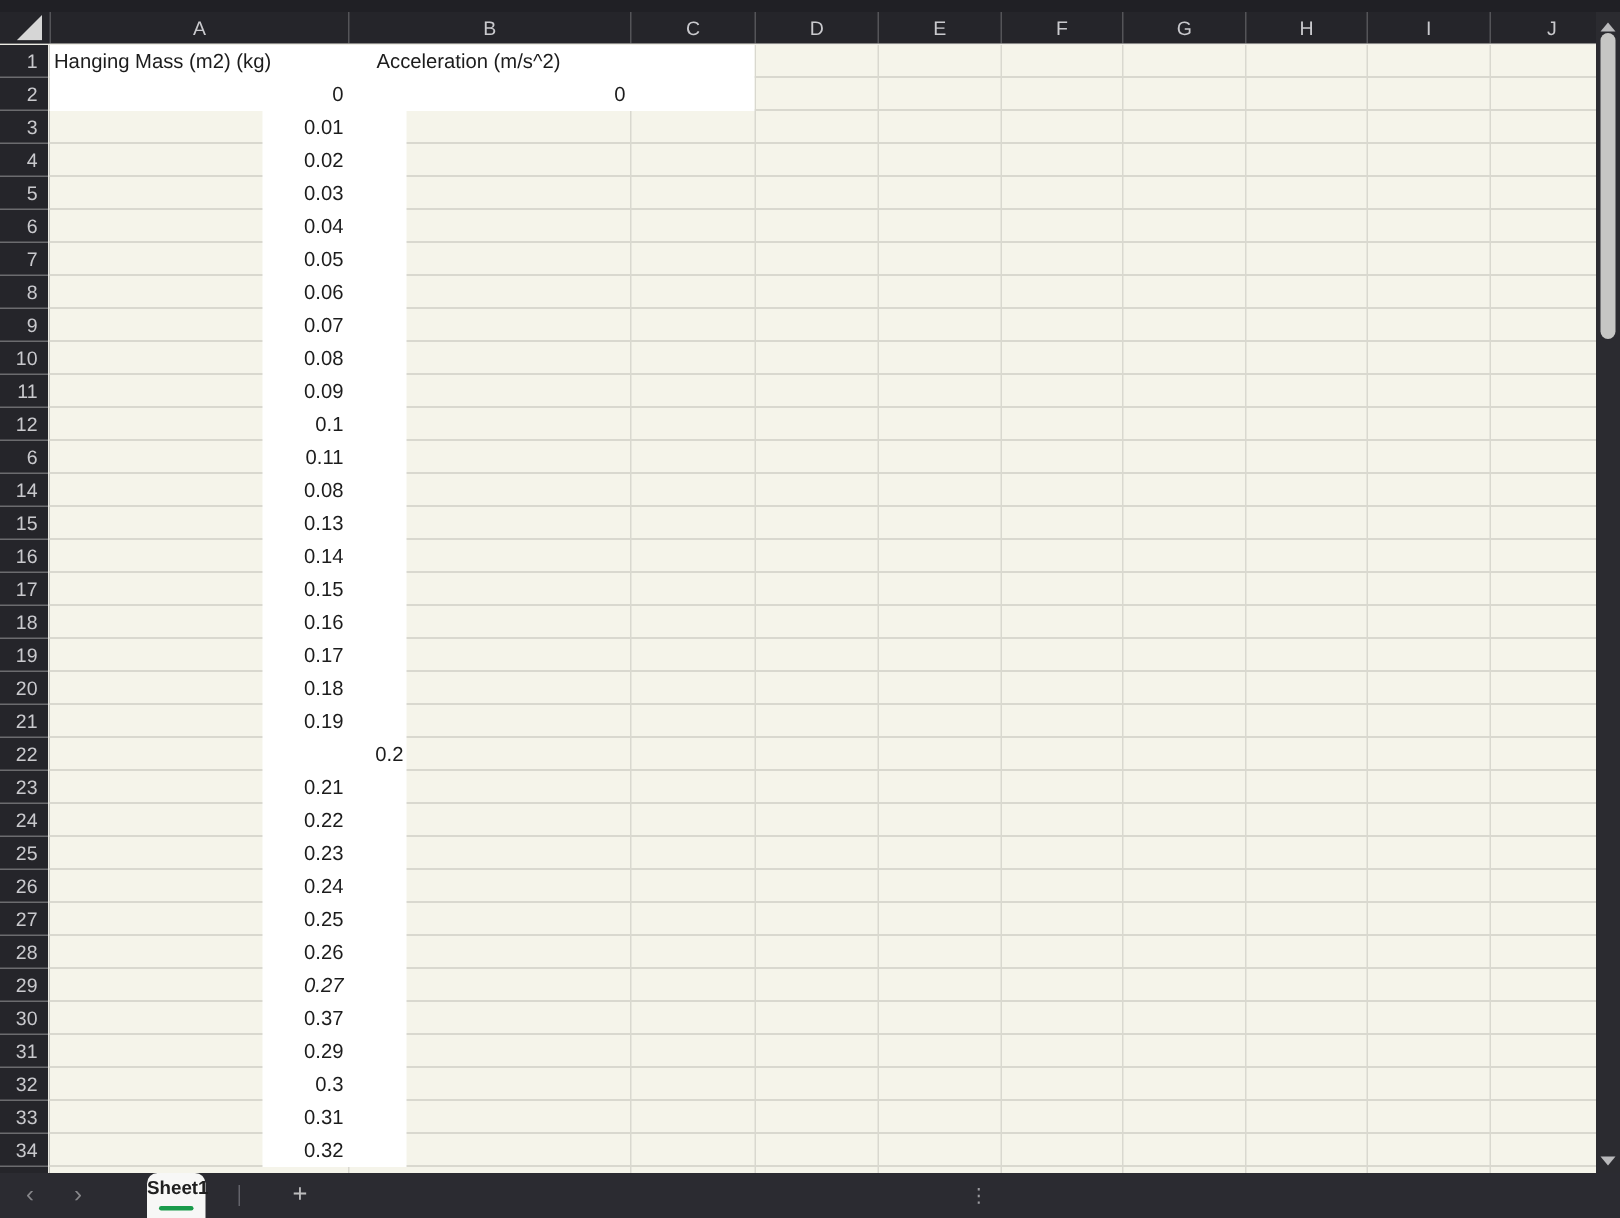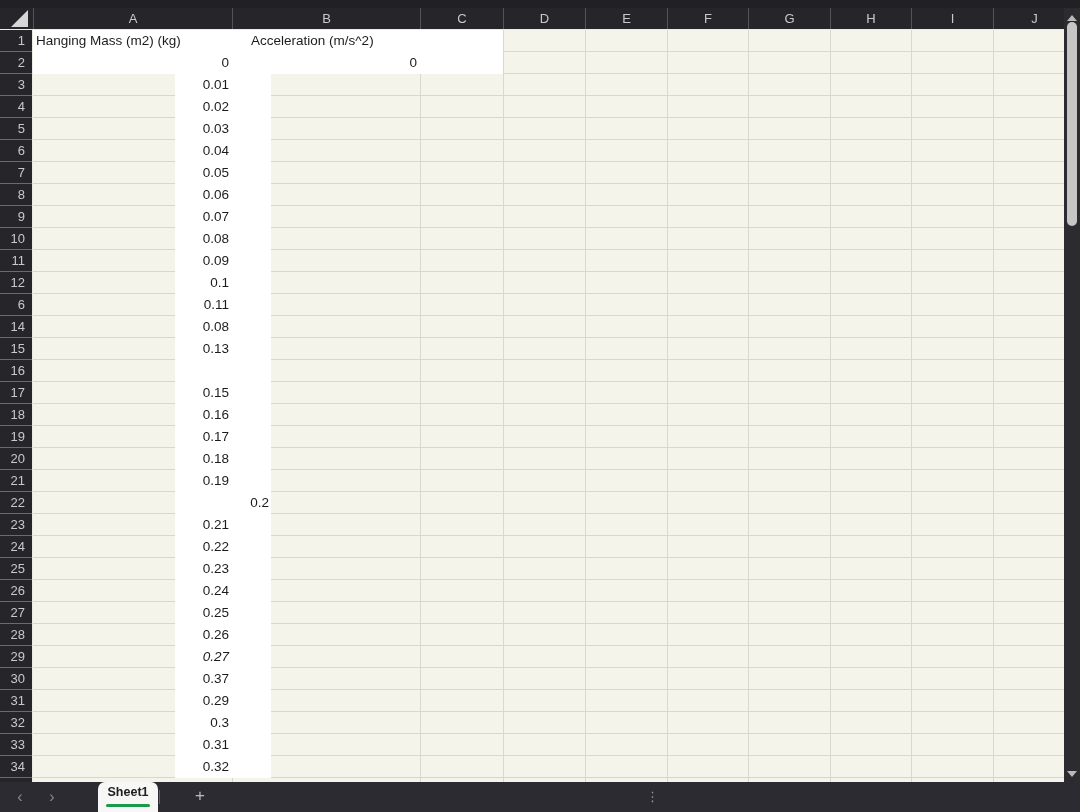--- a/index.html
+++ b/index.html
@@ -64,21 +64,21 @@
     border-left:5px solid transparent; border-right:5px solid transparent; border-bottom:6px solid #b9b9bb; }
   .v-thumb{ position:absolute; left:3px; top:14px; width:10px; height:204px; border-radius:5px; background:var(--scroll-thumb); }
   .v-down{ position:absolute; left:3px; top:763px; width:0; height:0;
     border-left:5px solid transparent; border-right:5px solid transparent; border-top:6px solid #b9b9bb; }
 
   
   .bottom-bar{ position:absolute; left:0; top:782px; width:1080px; height:30px; background:var(--bar-bg); }
   .chev{ position:absolute; top:0; width:18px; height:30px; line-height:29px; text-align:center;
     color:#87878b; font-size:16px; cursor:default; }
   .chev-prev{ left:11px; } .chev-next{ left:43px; }
-  .tab{ position:absolute; left:98px; top:0; width:60px; height:30px; background:#f7f7f6;
+  .tab{ position:absolute; left:98px; top:0; width:39px; height:30px; background:#f7f7f6;
     border-radius:7px 7px 0 0; text-align:center; }
   .tab span{ display:inline-block; margin-top:3px; font-size:12.5px; font-weight:bold; color:#202020; }
   .tab-underline{ position:absolute; left:8px; right:8px; bottom:5px; height:3px; border-radius:2px; background:var(--accent); }
   .tab-sep{ position:absolute; left:159px; top:8px; width:1px; height:14px; background:#63636a; }
   .plus{ position:absolute; left:190px; top:0; width:20px; height:30px; line-height:28px; text-align:center;
     color:#bcbcbe; font-size:17px; }
   .dots{ position:absolute; left:646px; top:0; height:30px; line-height:30px; color:#9a9a9e; font-size:13px; }
 </style>
 </head>
 <body>
@@ -166,20 +166,21 @@
       <div class="cell aval" style="top: 110px;">0.04</div>
       <div class="cell aval" style="top: 132px;">0.05</div>
       <div class="cell aval" style="top: 154px;">0.06</div>
       <div class="cell aval" style="top: 176px;">0.07</div>
       <div class="cell aval" style="top: 198px;">0.08</div>
       <div class="cell aval" style="top: 220px;">0.09</div>
       <div class="cell aval" style="top: 242px;">0.1</div>
       <div class="cell aval" style="top: 264px;">0.11</div>
       <div class="cell aval" style="top: 286px;">0.08</div>
       <div class="cell aval" style="top: 308px;">0.13</div>
+      <div class="cell aval" style="top: 330px;">0.14</div>
       <div class="cell aval" style="top: 352px;">0.15</div>
       <div class="cell aval" style="top: 374px;">0.16</div>
       <div class="cell aval" style="top: 396px;">0.17</div>
       <div class="cell aval" style="top: 418px;">0.18</div>
       <div class="cell aval" style="top: 440px;">0.19</div>
       <div class="cell aval" style="top: 462px; margin-left: 40px;">0.2</div>
       <div class="cell aval" style="top: 484px;">0.21</div>
       <div class="cell aval" style="top: 506px;">0.22</div>
       <div class="cell aval" style="top: 528px;">0.23</div>
       <div class="cell aval" style="top: 550px;">0.24</div>

